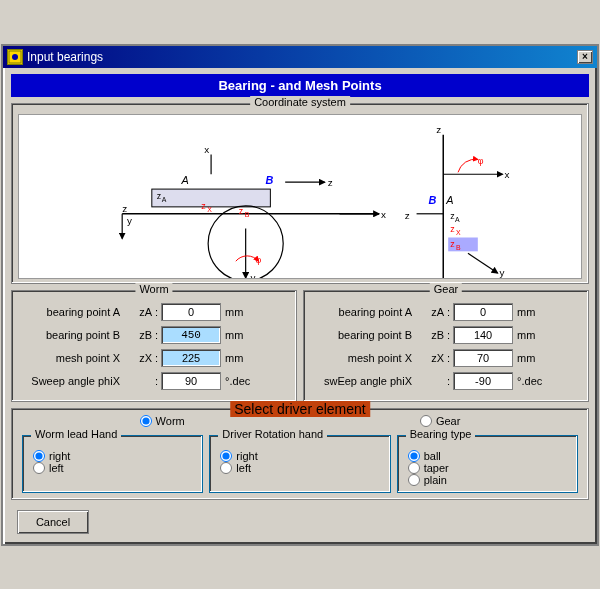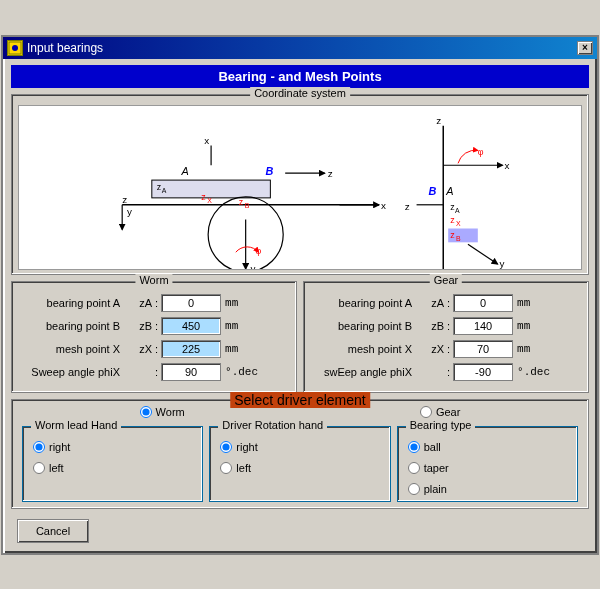--- a/index.html
+++ b/index.html
@@ -148,21 +148,20 @@
       border: 1px solid #808080;
       box-shadow: 1px 1px 0 #404040 inset, -1px -1px 0 #fff inset;
       background: white;
       font-size: 11px;
       padding: 1px 3px;
       text-align: center;
     }
     .field-unit {
       margin-left: 4px;
       font-size: 11px;
-      font-family: Liberation Mono, monospace;
     }
     .driver-section {
       border: 1px solid #808080;
       box-shadow: -1px -1px 0 #fff inset, 1px 1px 0 #404040 inset;
       padding: 6px 10px;
       margin-bottom: 6px;
       position: relative;
     }
     .driver-label {
       position: absolute;
@@ -200,21 +199,21 @@
       position: absolute;
       top: -8px;
       left: 8px;
       background: #d4d0c8;
       padding: 0 4px;
       font-size: 11px;
     }
     .sub-radio-row {
       display: flex;
       flex-direction: column;
-      gap: 9px;
+      gap: 0;
     }
     .bottom-bar {
       display: flex;
       justify-content: space-between;
       gap: 4px;
       padding: 4px 6px 4px;
     }
     .win-btn {
       width: 72px;
       height: 24px;
@@ -345,21 +344,21 @@
           <span class="field-label">bearing point A</span>
           <span class="field-var">zA</span>
           <span class="colon">:</span>
           <input class="field-input" type="text" value="0" style="">
           <span class="field-unit">mm</span>
         </div>
         <div class="field-row">
           <span class="field-label">bearing point B</span>
           <span class="field-var">zB</span>
           <span class="colon">:</span>
-          <input class="field-input" type="text" value="450" style="background: rgb(170, 221, 255);">
+          <input class="field-input" type="text" value="450" style="background: rgb(170, 221, 255); font-family: Liberation Mono, monospace;">
           <span class="field-unit">mm</span>
         </div>
         <div class="field-row">
           <span class="field-label">mesh point X</span>
           <span class="field-var">zX</span>
           <span class="colon">:</span>
           <input class="field-input" type="text" value="225" style="background: rgb(170, 221, 255);">
           <span class="field-unit">mm</span>
         </div>
         <div class="field-row">

